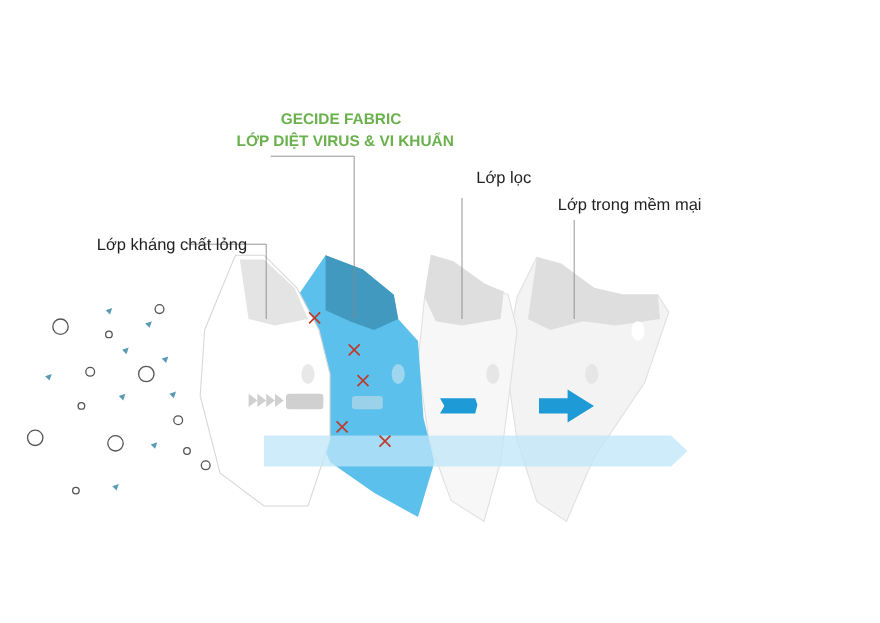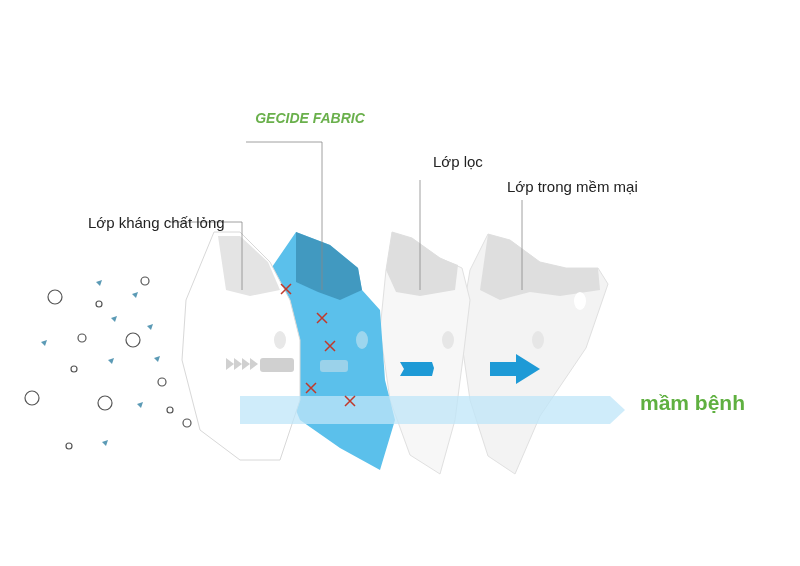--- a/index.html
+++ b/index.html
@@ -87,21 +87,21 @@
   </g>
 
   <g stroke="#888" stroke-width="0.8" fill="none">
     <polyline points="170,222 242,222 242,290"></polyline>
     <polyline points="246,142 322,142 322,290"></polyline>
     <polyline points="420,180 420,290"></polyline>
     <polyline points="522,200 522,290"></polyline>
   </g>
 </svg>
 
-<div class="green-title" style="left:215px; top:108px; width:190px;font-style:italic;">
+<div class="green-title" style="left:215px; top:98px; width:190px;">
   <div>GECIDE FABRIC</div>
+  <div>LỚP DIỆT VIRUS &amp; VI KHUẨN</div>
 </div>
 <div class="label" style="left:88px; top:214px;">Lớp kháng chất lỏng</div>
 <div class="label" style="left:433px; top:153px;text-align:center;">Lớp lọc</div>
 <div class="label" style="left:507px; top:178px;">Lớp trong mềm mại</div>
 <div class="green-out" style="left:640px; top:389px;">
-  <div>mầm bệnh</div>
 </div>
 
 </body></html>

